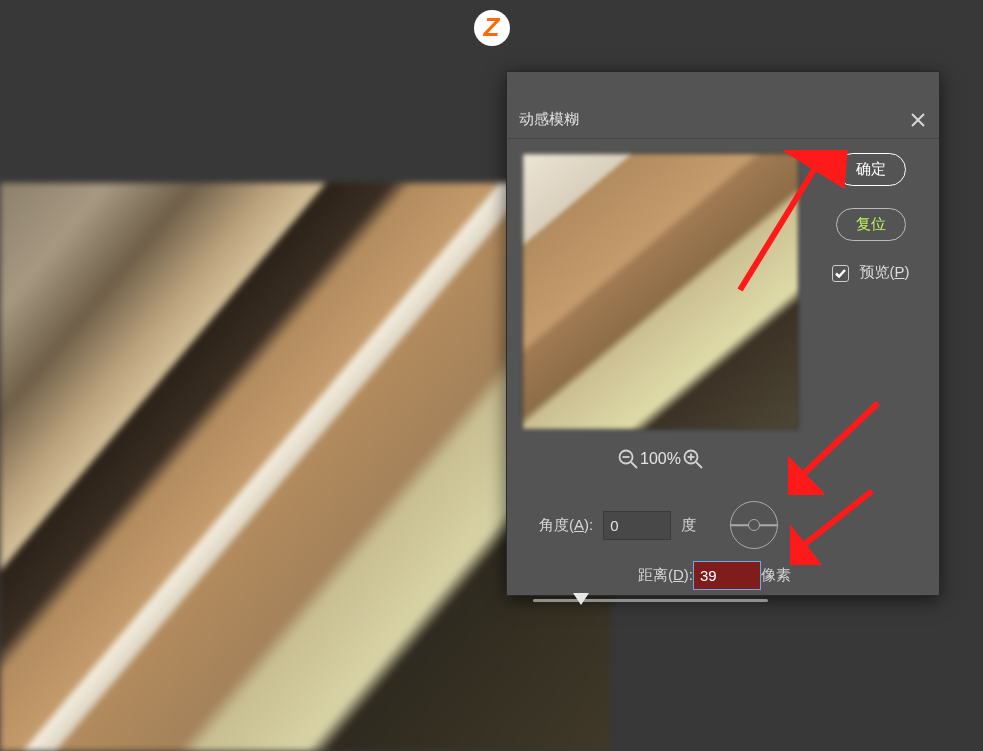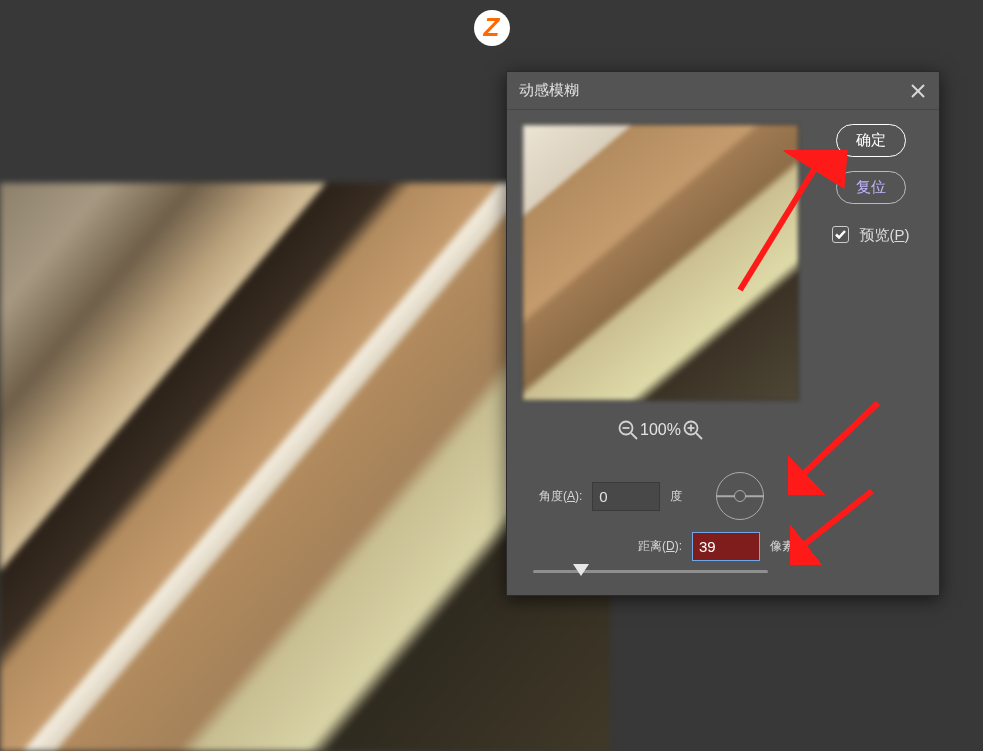--- a/index.html
+++ b/index.html
@@ -72,20 +72,21 @@
       border: 1px solid #2a2a2a;
       box-shadow: 0 4px 18px rgba(0,0,0,0.6);
     }
     .dialog-titlebar {
       height: 38px;
       display: flex;
       align-items: center;
       justify-content: space-between;
       padding: 0 12px;
       border-bottom: 1px solid #464646;
+      margin-top: 29px;
     }
     .dialog-title {
       color: #e2e2e2;
       font-size: 15px;
     }
     .close-btn {
       width: 18px;
       height: 18px;
       display: flex;
       align-items: center;
@@ -116,44 +117,44 @@
       filter: blur(2px);
     }
     .side-controls {
       position: absolute;
       right: 16px;
       top: 14px;
       width: 104px;
       display: flex;
       flex-direction: column;
       align-items: center;
-      gap: 14px;
+      gap: 22px;
     }
     .pill-btn {
       width: 70px;
       height: 33px;
       border: 1.5px solid #bcbcbc;
       border-radius: 17px;
       background: transparent;
-      color: #c4b5fd;
+      color: #bef264;
       font-size: 15px;
       display: flex;
       align-items: center;
       justify-content: center;
       cursor: pointer;
     }
     .pill-btn.primary {
       border-color: #fff;
       color: #fff;
     }
     .preview-check {
       display: flex;
-      align-items: flex-start;
+      align-items: flex-end;
       gap: 10px;
-      margin-top: 8px;
+      margin-top: 0;
     }
     .checkbox {
       width: 17px;
       height: 17px;
       border: 1.5px solid #ccc;
       border-radius: 3px;
       background: #545454;
       display: flex;
       align-items: center;
       justify-content: center;
@@ -193,21 +194,21 @@
     .angle-row {
       position: absolute;
       left: 32px;
       top: 362px;
       display: flex;
       align-items: center;
       gap: 10px;
     }
     .field-label {
       color: #d6d6d6;
-      font-size: 12px;
+      font-size: 15px;
     }
     .text-input {
       width: 68px;
       height: 29px;
       background: #484848;
       border: 1px solid #3a3a3a;
       color: #e2e2e2;
       padding: 0 6px;
       font-size: 15px;
     }
@@ -245,21 +246,21 @@
       background: #aaa;
       transform-origin: left center;
       transform: translate(-50%, -50%);
     }
     .distance-row {
       position: absolute;
       left: 131px;
       top: 422px;
       display: flex;
       align-items: center;
-      gap: 10px;
+      gap: 0;
     }
     .slider-track {
       position: absolute;
       left: 26px;
       top: 460px;
       width: 235px;
       height: 3px;
       background: #8f8f8f;
       border-radius: 2px;
     }

